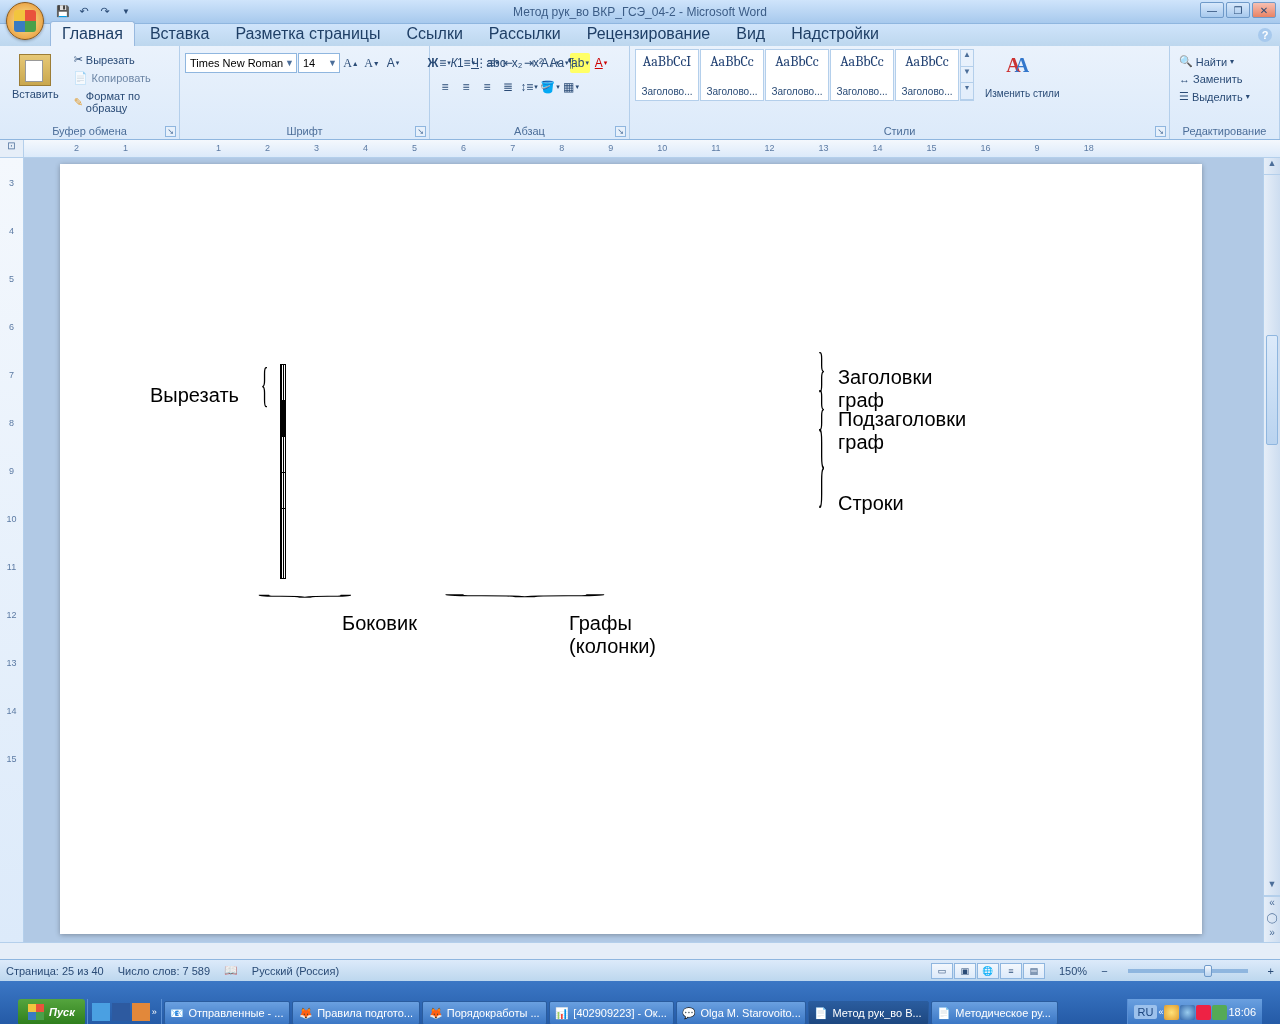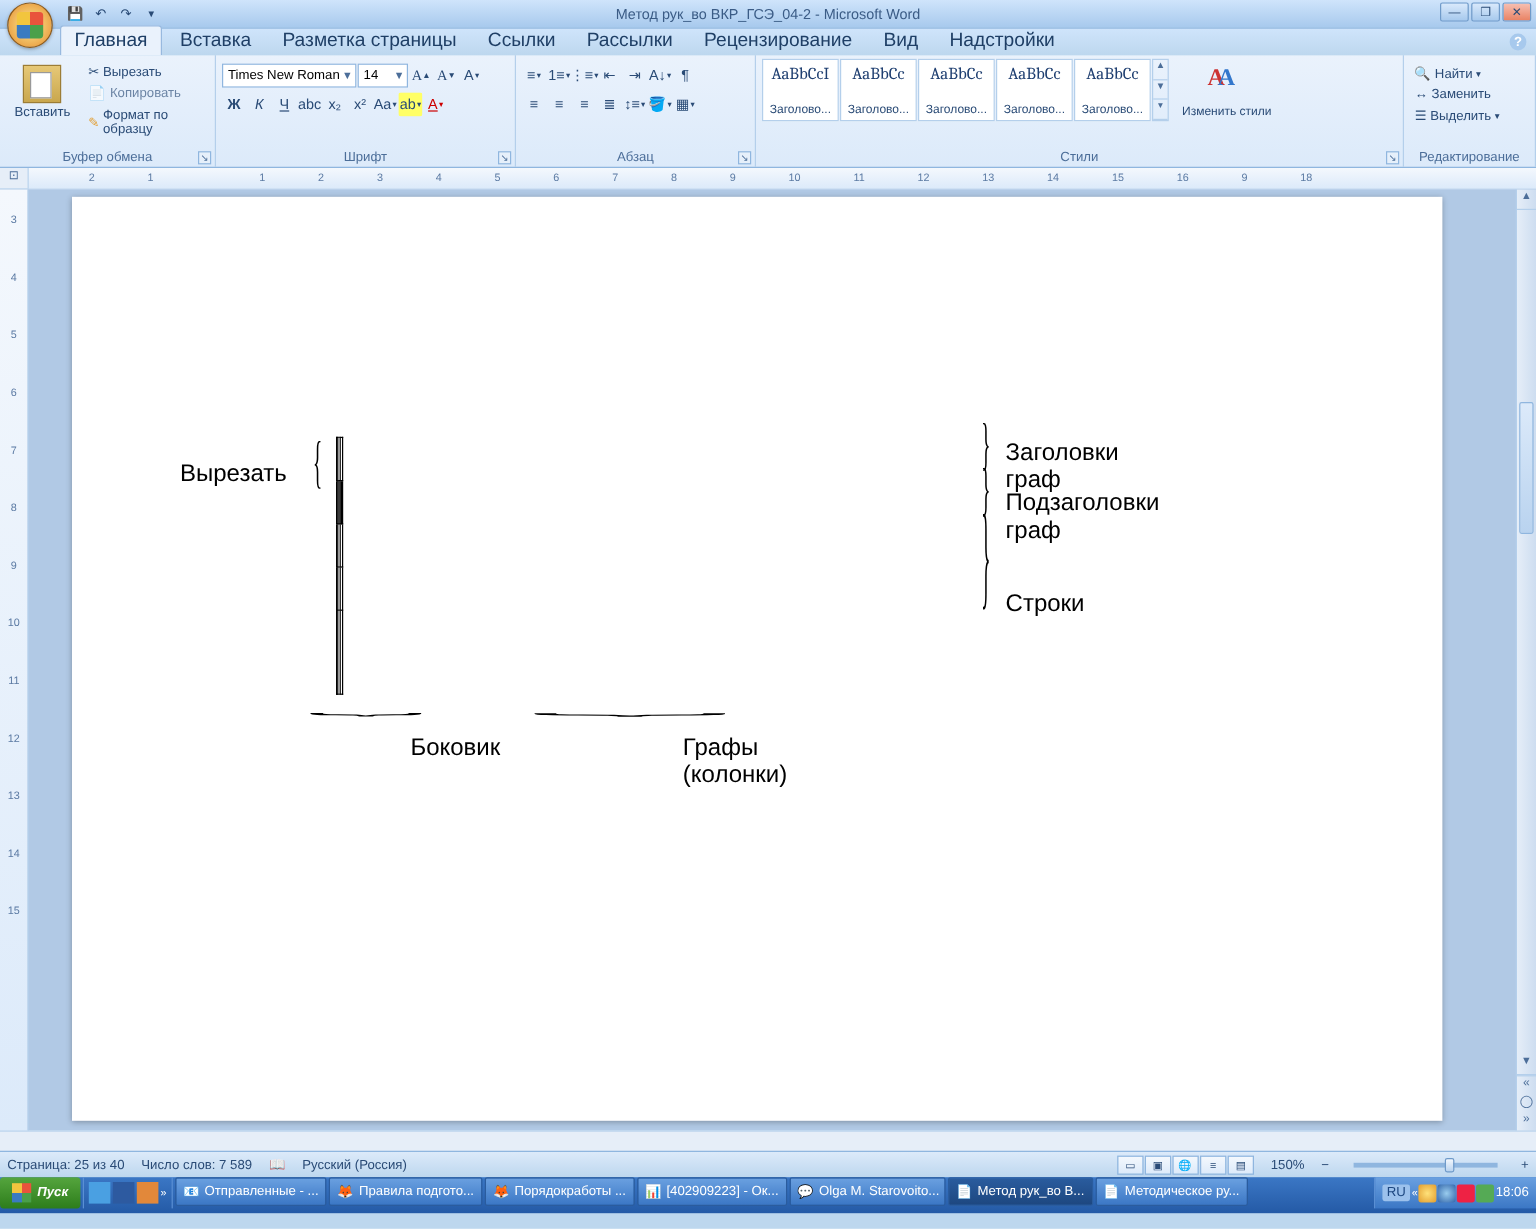--- a/index.html
+++ b/index.html
@@ -77,21 +77,21 @@
   
   
   .status { height:22px; background:linear-gradient(#dceafa,#bdd7ee); border-top:1px solid #8fb6df; display:flex; align-items:center; padding:0 6px; gap:14px; color:#2a4b76;}
   .status .spacer { flex:1;}
   .view-btns { display:flex; gap:1px;}
   .view-btns .vb { width:22px; height:16px; border:1px solid #8fb6df; background:linear-gradient(#f4f8fd,#dceafa); font-size:9px; display:flex; align-items:center; justify-content:center;}
   .zoom-slider { width:120px; height:4px; background:#8fb6df; position:relative; margin:0 6px;}
   .zoom-slider .zthumb { position:absolute; left:76px; top:-4px; width:8px; height:12px; background:linear-gradient(#f4f8fd,#b9d3ef); border:1px solid #6f9ac9; border-radius:2px;}
   
   
-  .taskbar { height:30px; background:linear-gradient(#3b77c5,#245aa6); display:flex; align-items:flex-start; padding:0 0; gap:2px; color:#fff;}
+  .taskbar { height:44px; background:linear-gradient(#3b77c5,#245aa6); display:flex; align-items:flex-end; padding:0 18px; gap:2px; color:#fff;}
   .start { height:26px; padding:0 10px; background:linear-gradient(#55a53e,#2d7d1b); border-radius:3px; display:flex; align-items:center; gap:5px; font-style:italic; font-weight:bold;}
   .ql { display:flex; gap:2px; padding:0 4px; border-left:1px solid #5a8fd4; border-right:1px solid #5a8fd4; height:26px; align-items:center;}
   .ql div { width:18px; height:18px;}
   .task { height:24px; padding:0 6px; background:linear-gradient(#6aa0e0,#3b77c5); border:1px solid #2a5c9e; border-radius:2px; display:flex; align-items:center; gap:4px; font-size:11px; max-width:130px; overflow:hidden; white-space:nowrap;}
   .task.active { background:linear-gradient(#2a5c9e,#1d4780);}
   .tray { margin-left:auto; display:flex; align-items:center; gap:1px; background:linear-gradient(#6aa0e0,#3b77c5); height:26px; padding:0 6px; border-left:1px solid #5a8fd4;}
   .lang { background:#9cc1ec; color:#1d4780; padding:1px 4px; border-radius:2px; font-size:11px;}
   .tico { width:15px; height:15px; background: radial-gradient(circle, #ffe27a, #e29c2d); border-radius:2px;}
   
   
@@ -158,21 +158,21 @@
         <div class="rbtn">
             <span class="i-brush"></span>
             <span>Формат по образцу</span>
           </div>
       </div>
     </div>
     <div class="group-label"><span>Буфер обмена</span><div class="dlg">↘</div></div>
   </div>
 
   <div class="group" style="width:250px">
-    <div class="group-body" style="flex-direction:column; gap:4px; padding-top:4px">
+    <div class="group-body" style="gap:20px; padding-top:4px">
       <div class="row">
         <div class="combo" style="width:112px">
             <span>Times New Roman</span>
             <span class="dd">▼</span>
           </div>
         <div class="combo" style="width:42px">
             <span>14</span>
             <span class="dd">▼</span>
           </div>
         <div class="tool" style="font-family:serif">A<sup style="font-size:7px">▲</sup></div>

